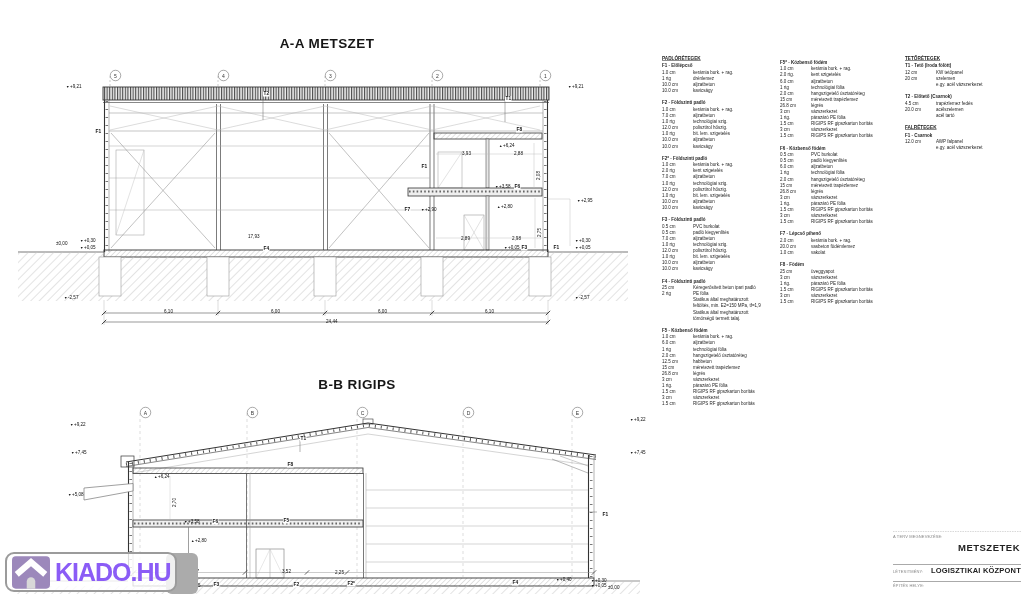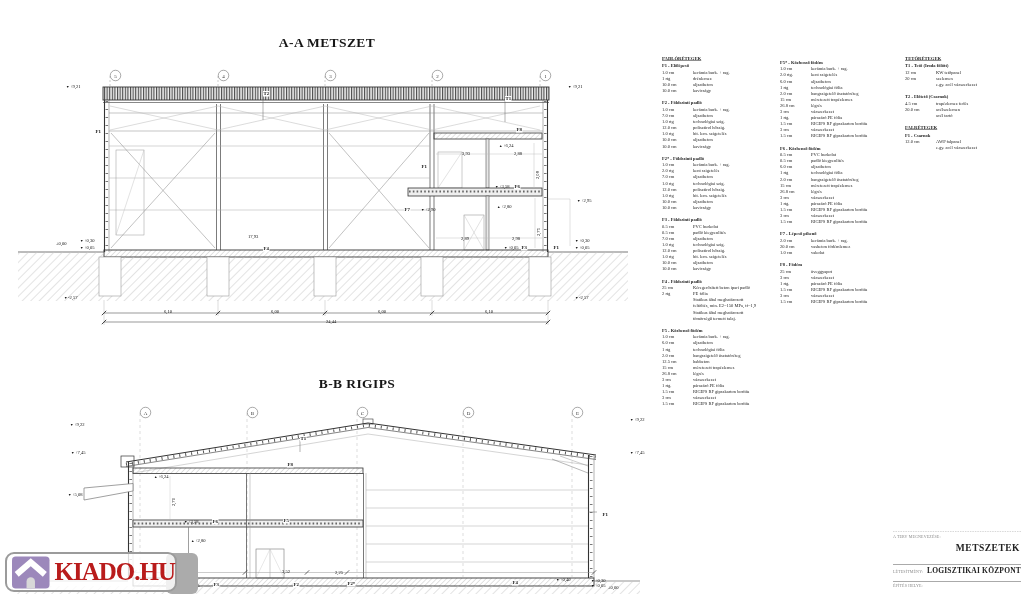--- a/index.html
+++ b/index.html
@@ -1,17 +1,17 @@
 <!DOCTYPE html>
 <html><head>
 <meta charset="utf-8">
 <style>
   html,body{margin:0;padding:0;background:#fff;}
   #stage{position:relative;width:1024px;height:594px;background:#ffffff;overflow:hidden;
-         font-family:Liberation Serif, serif;}
+         font-family:Liberation Sans, sans-serif;}
   svg.lines{position:absolute;left:0;top:0;z-index:1;pointer-events:none;}
 
   
   .sec-title{position:absolute;transform:translate(-50%,-50%);font-weight:bold;font-size:13.5px;
              letter-spacing:.4px;color:#161616;white-space:nowrap;z-index:3;}
 
   
   .ann{position:absolute;transform:scale(.5) translate(-50%,-50%);font-size:9.2px;line-height:1.1;
        color:#111;white-space:nowrap;z-index:3;}
   .ann.lab{font-weight:bold;font-size:9.6px;background:#fff;padding:0 1px;}
@@ -44,21 +44,21 @@
           justify-content:space-between;align-items:baseline;}
   .tb-fac{font-size:15px;font-weight:bold;letter-spacing:.4px;}
   .tb-site{margin-top:14px;height:22px;}
 
   
   .wm-tab{position:absolute;left:166px;top:553px;width:32px;height:41px;background:#ababab;
           border-radius:6px;z-index:5;}
   .wm{position:absolute;left:5px;top:552px;width:172px;height:40px;border:2px solid #9b9b9b;
       border-radius:9px;background:rgba(255,255,255,.82);display:flex;align-items:center;gap:5px;
       padding-left:5px;box-sizing:border-box;z-index:6;}
-  .wm-text{font-size:25px;font-weight:800;letter-spacing:-1px;color:#b91c1c;}
+  .wm-text{font-size:25px;font-weight:800;letter-spacing:-1px;color:#8b5cf6;}
 </style>
 </head>
 <body>
 
 <div id="stage">
 
   <svg class="lines" width="1024" height="594" viewBox="0 0 1024 594">
     <defs>
       <pattern id="vh" width="2.6" height="13" patternUnits="userSpaceOnUse">
         <rect width="2.6" height="13" fill="#ededed"></rect>

